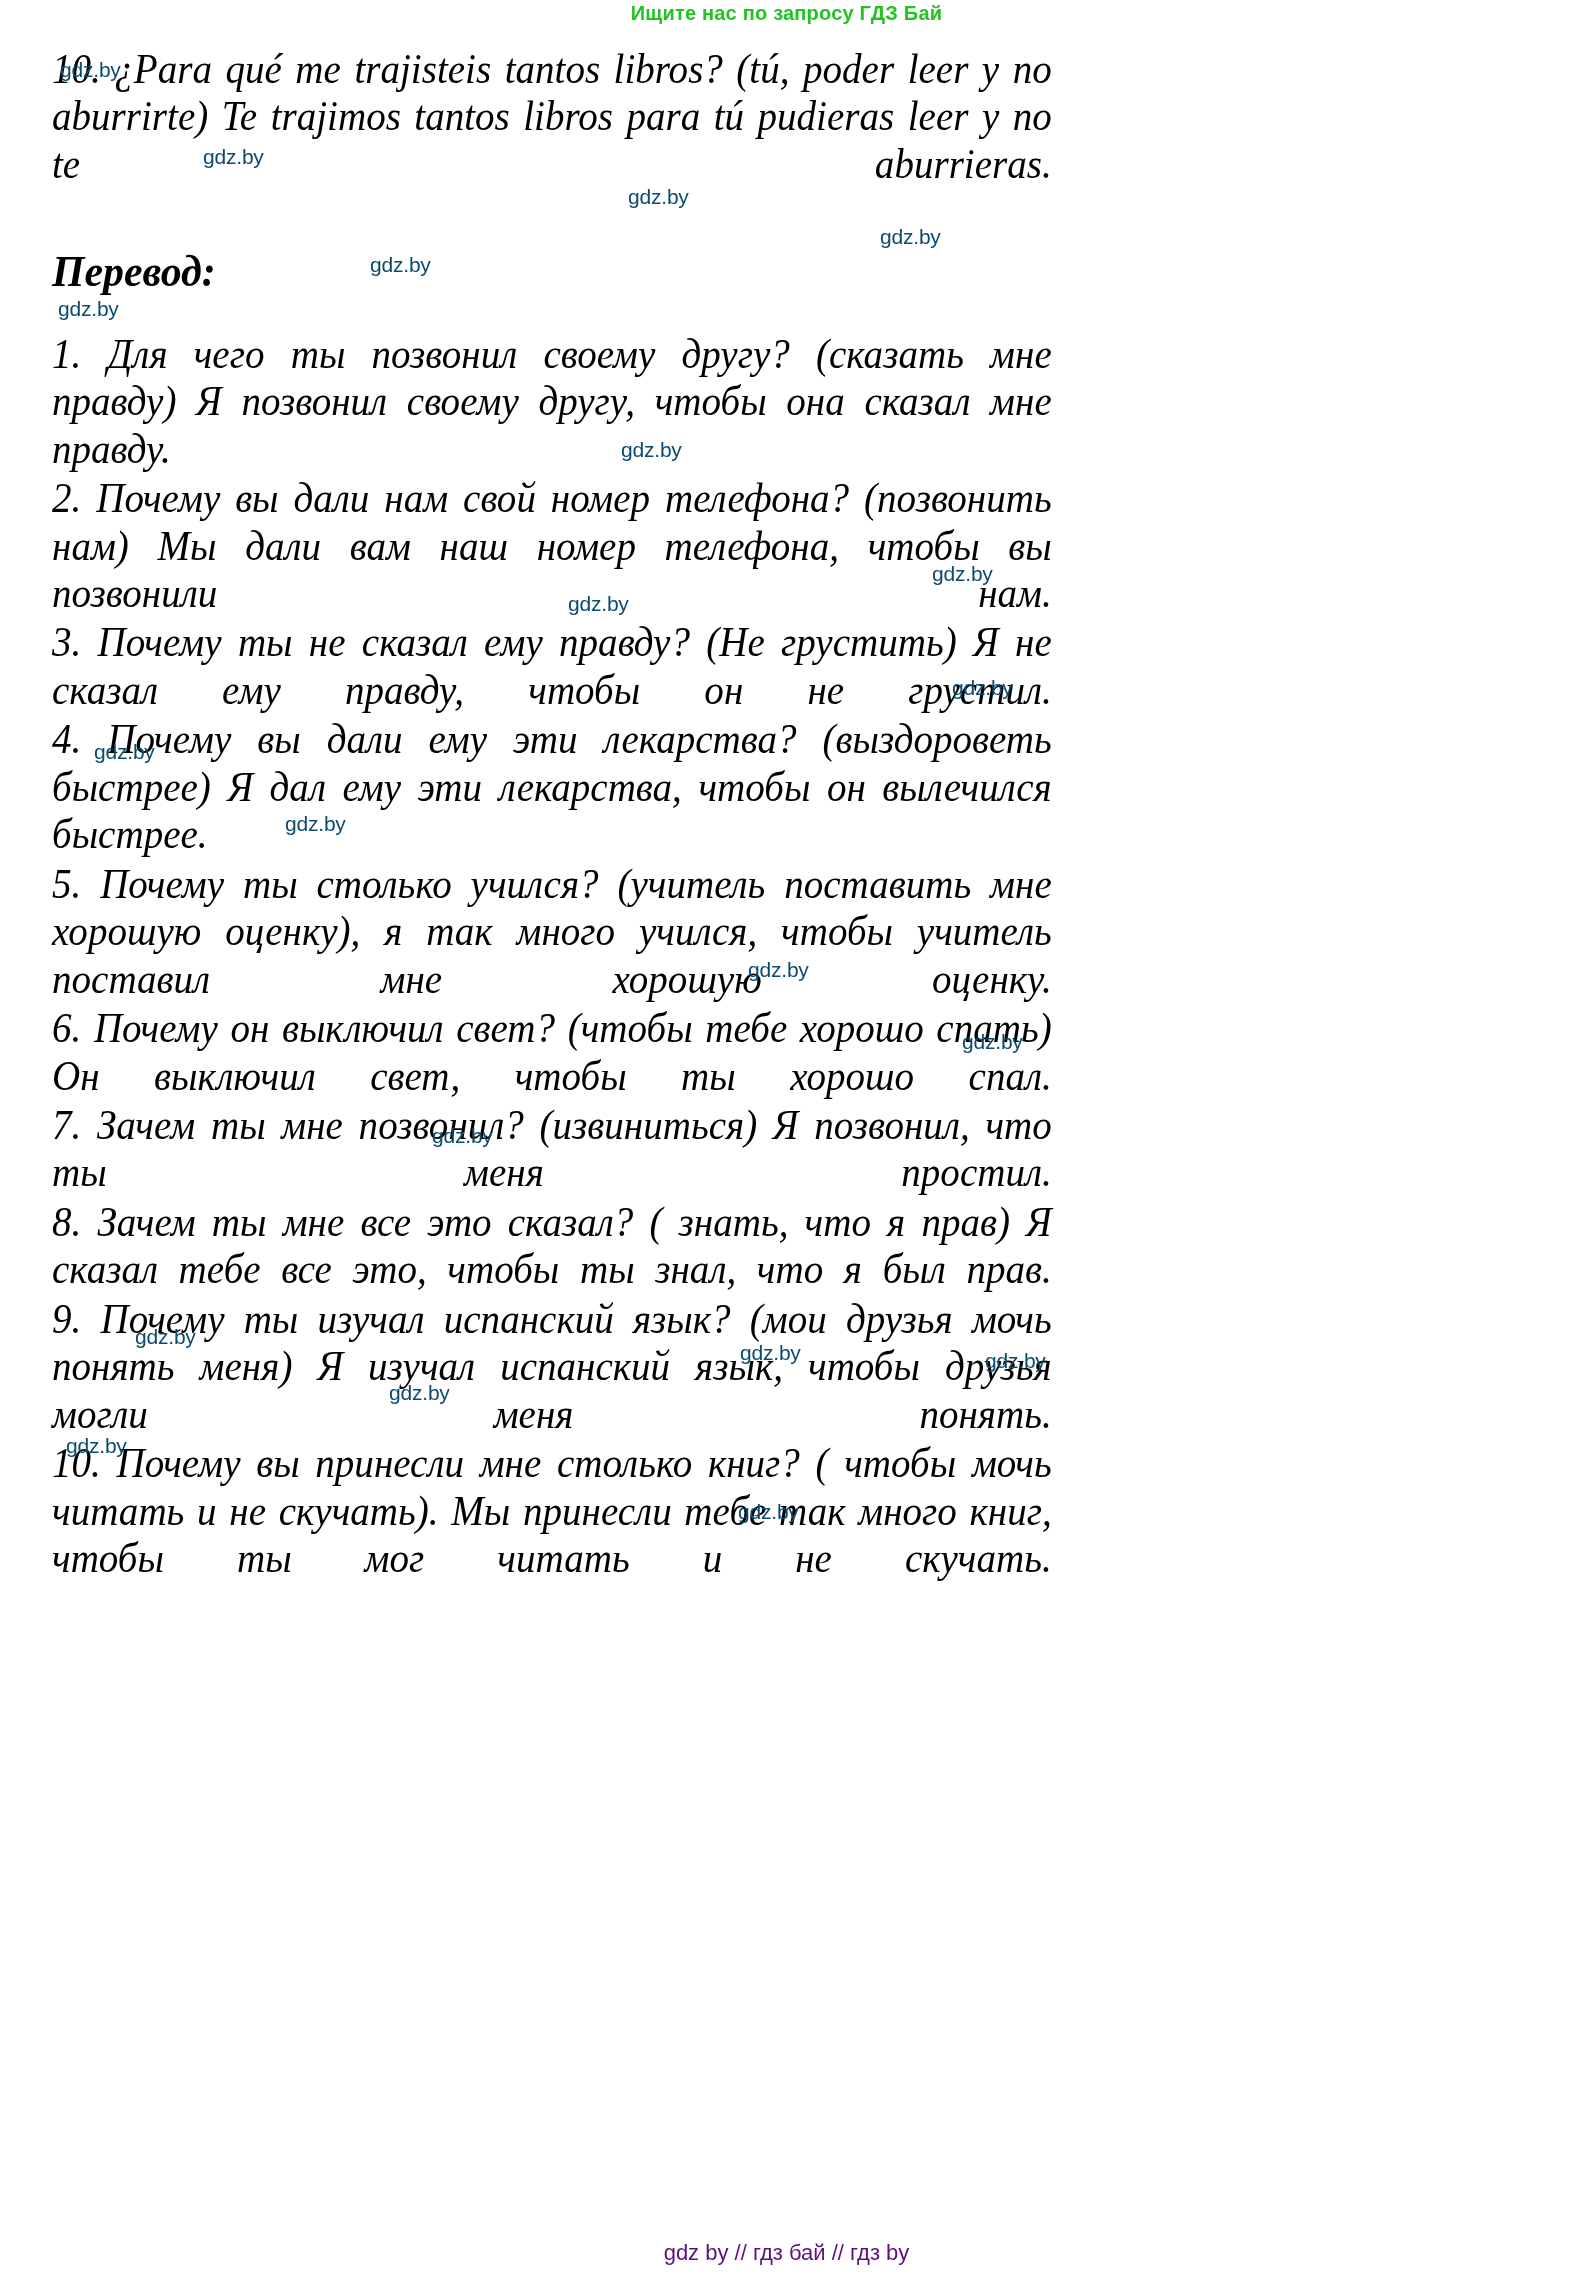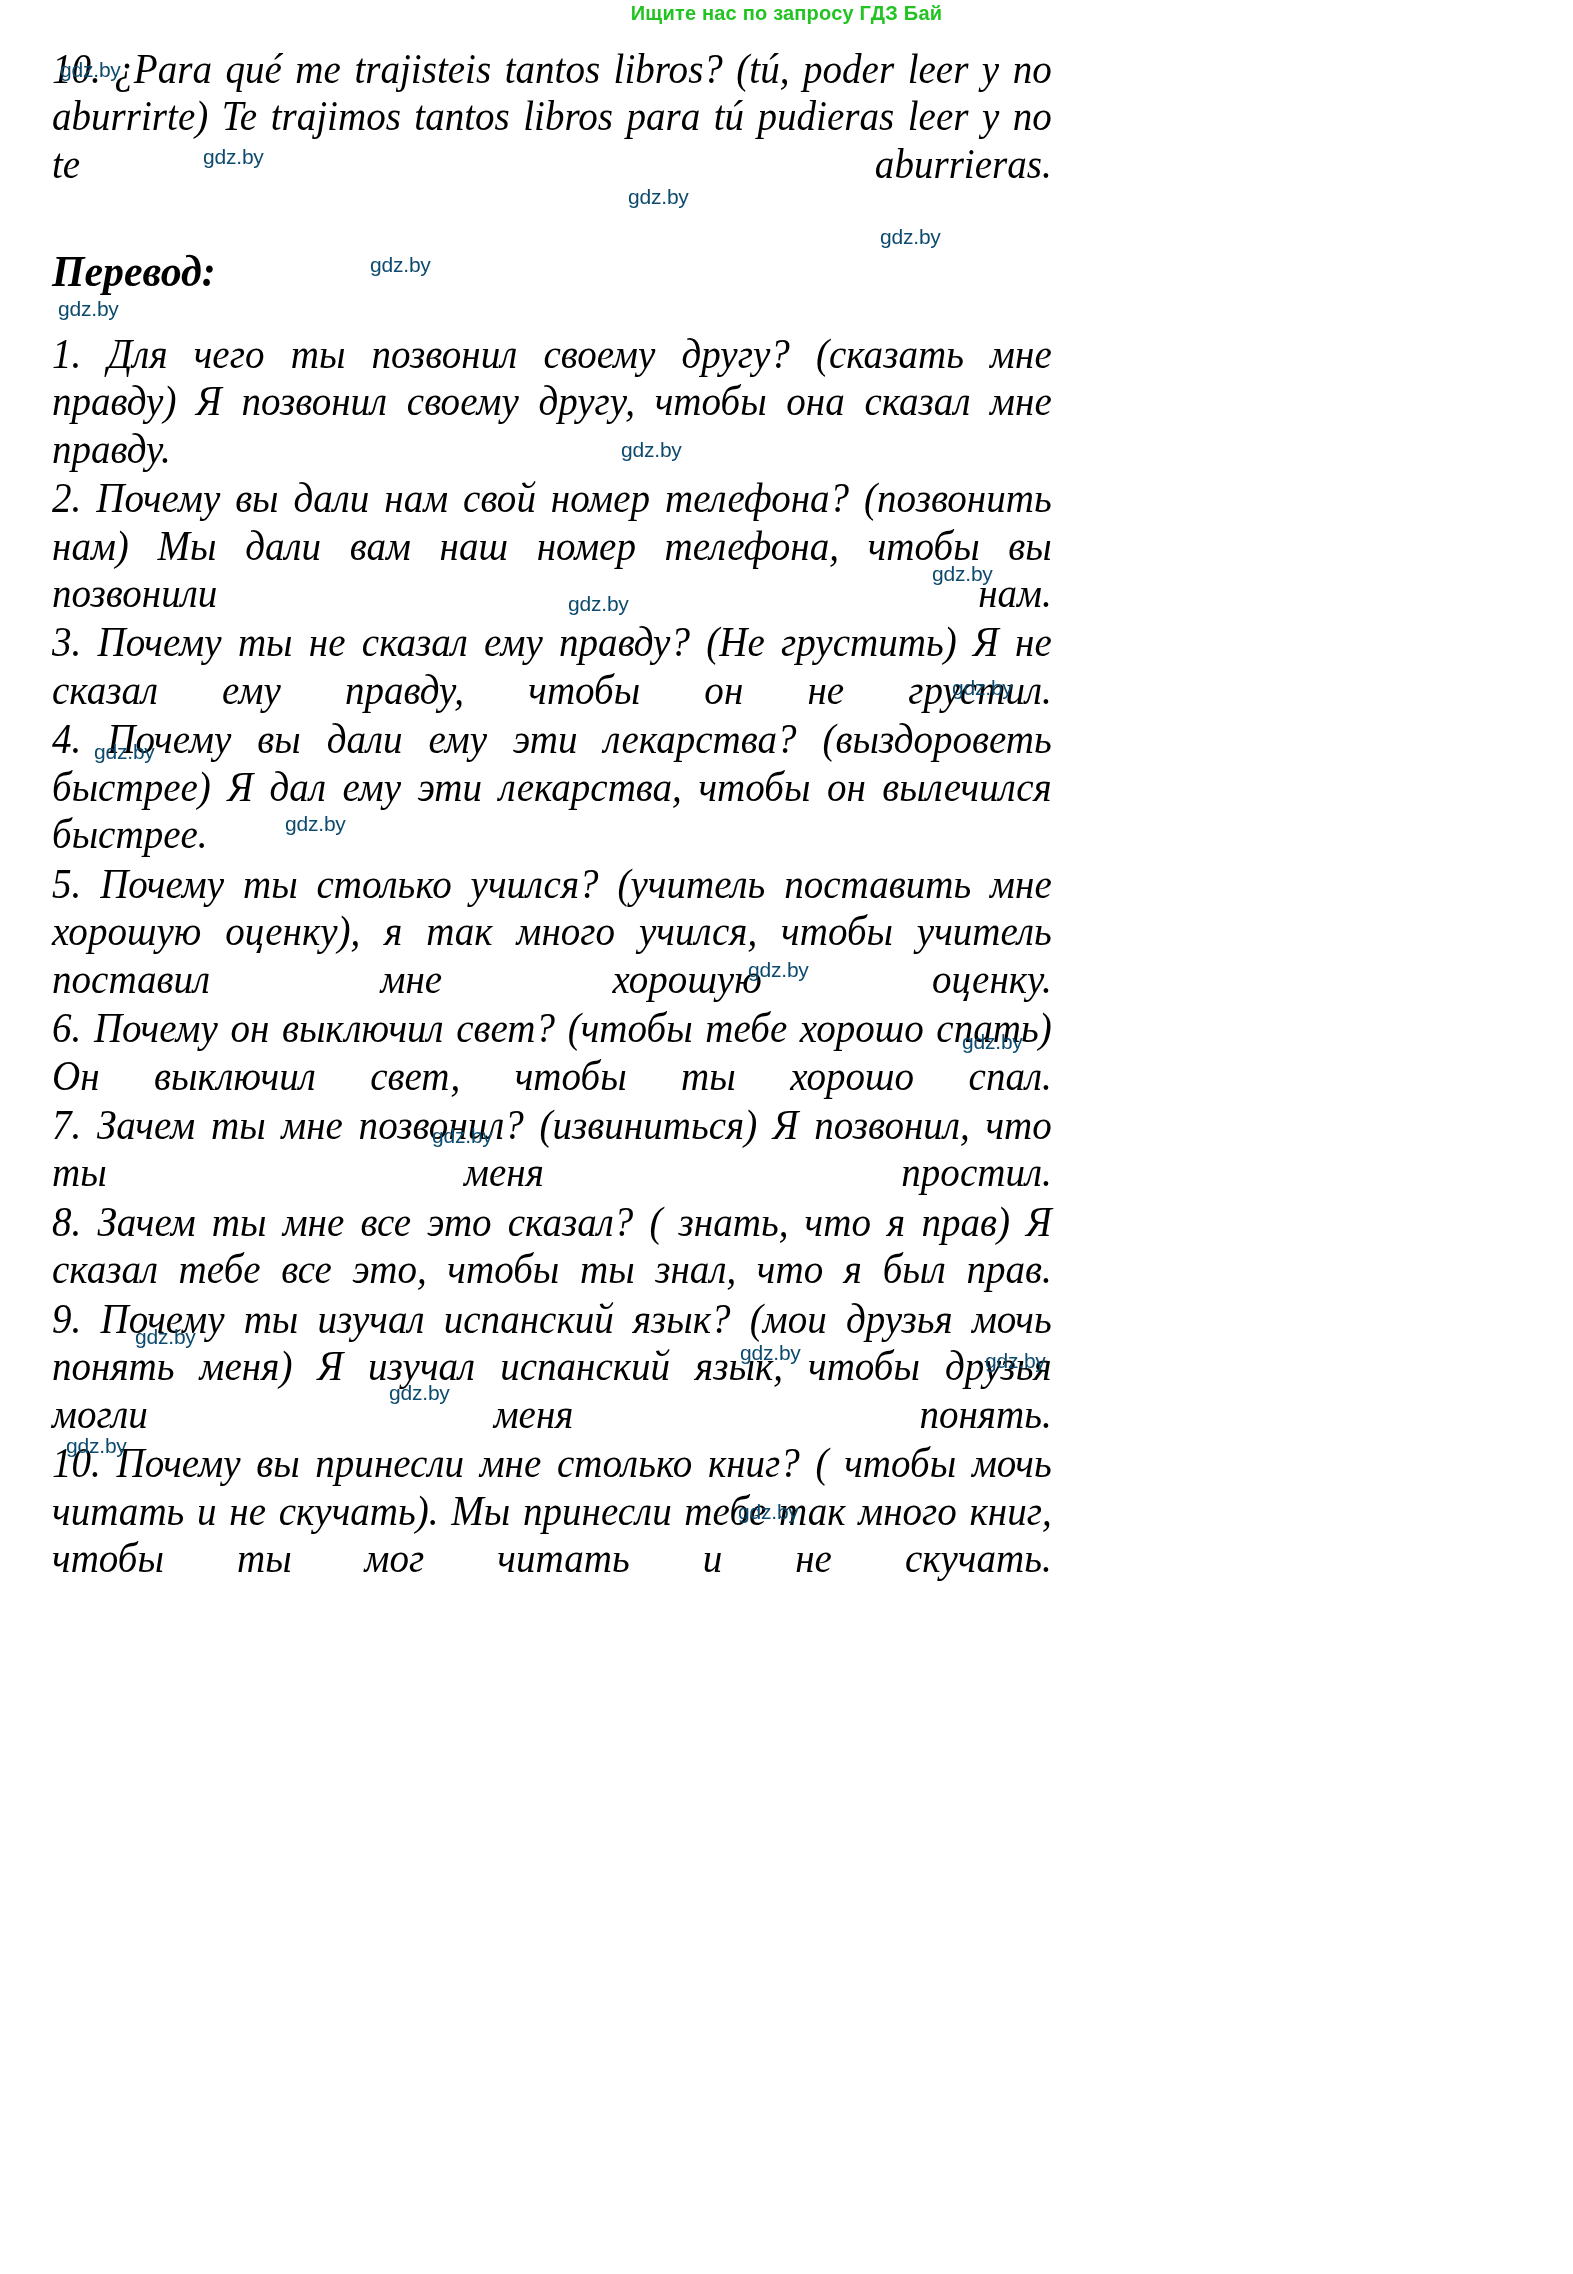--- a/index.html
+++ b/index.html
@@ -147,14 +147,15 @@
       <div class="wm" style="left: 962px; top: 1030px;">gdz.by</div>
       <div class="wm" style="left: 432px; top: 1124px;">gdz.by</div>
       <div class="wm" style="left: 740px; top: 1341px;">gdz.by</div>
       <div class="wm" style="left: 135px; top: 1325px;">gdz.by</div>
       <div class="wm" style="left: 985px; top: 1349px;">gdz.by</div>
       <div class="wm" style="left: 389px; top: 1381px;">gdz.by</div>
       <div class="wm" style="left: 66px; top: 1434px;">gdz.by</div>
       <div class="wm" style="left: 738px; top: 1500px;">gdz.by</div>
     </div>
 
+  <div class="bottom-banner" style="color: rgb(91, 18, 128);">gdz by  //  гдз бай  //  гдз by</div>
 
 </div>
 
 </body></html>

